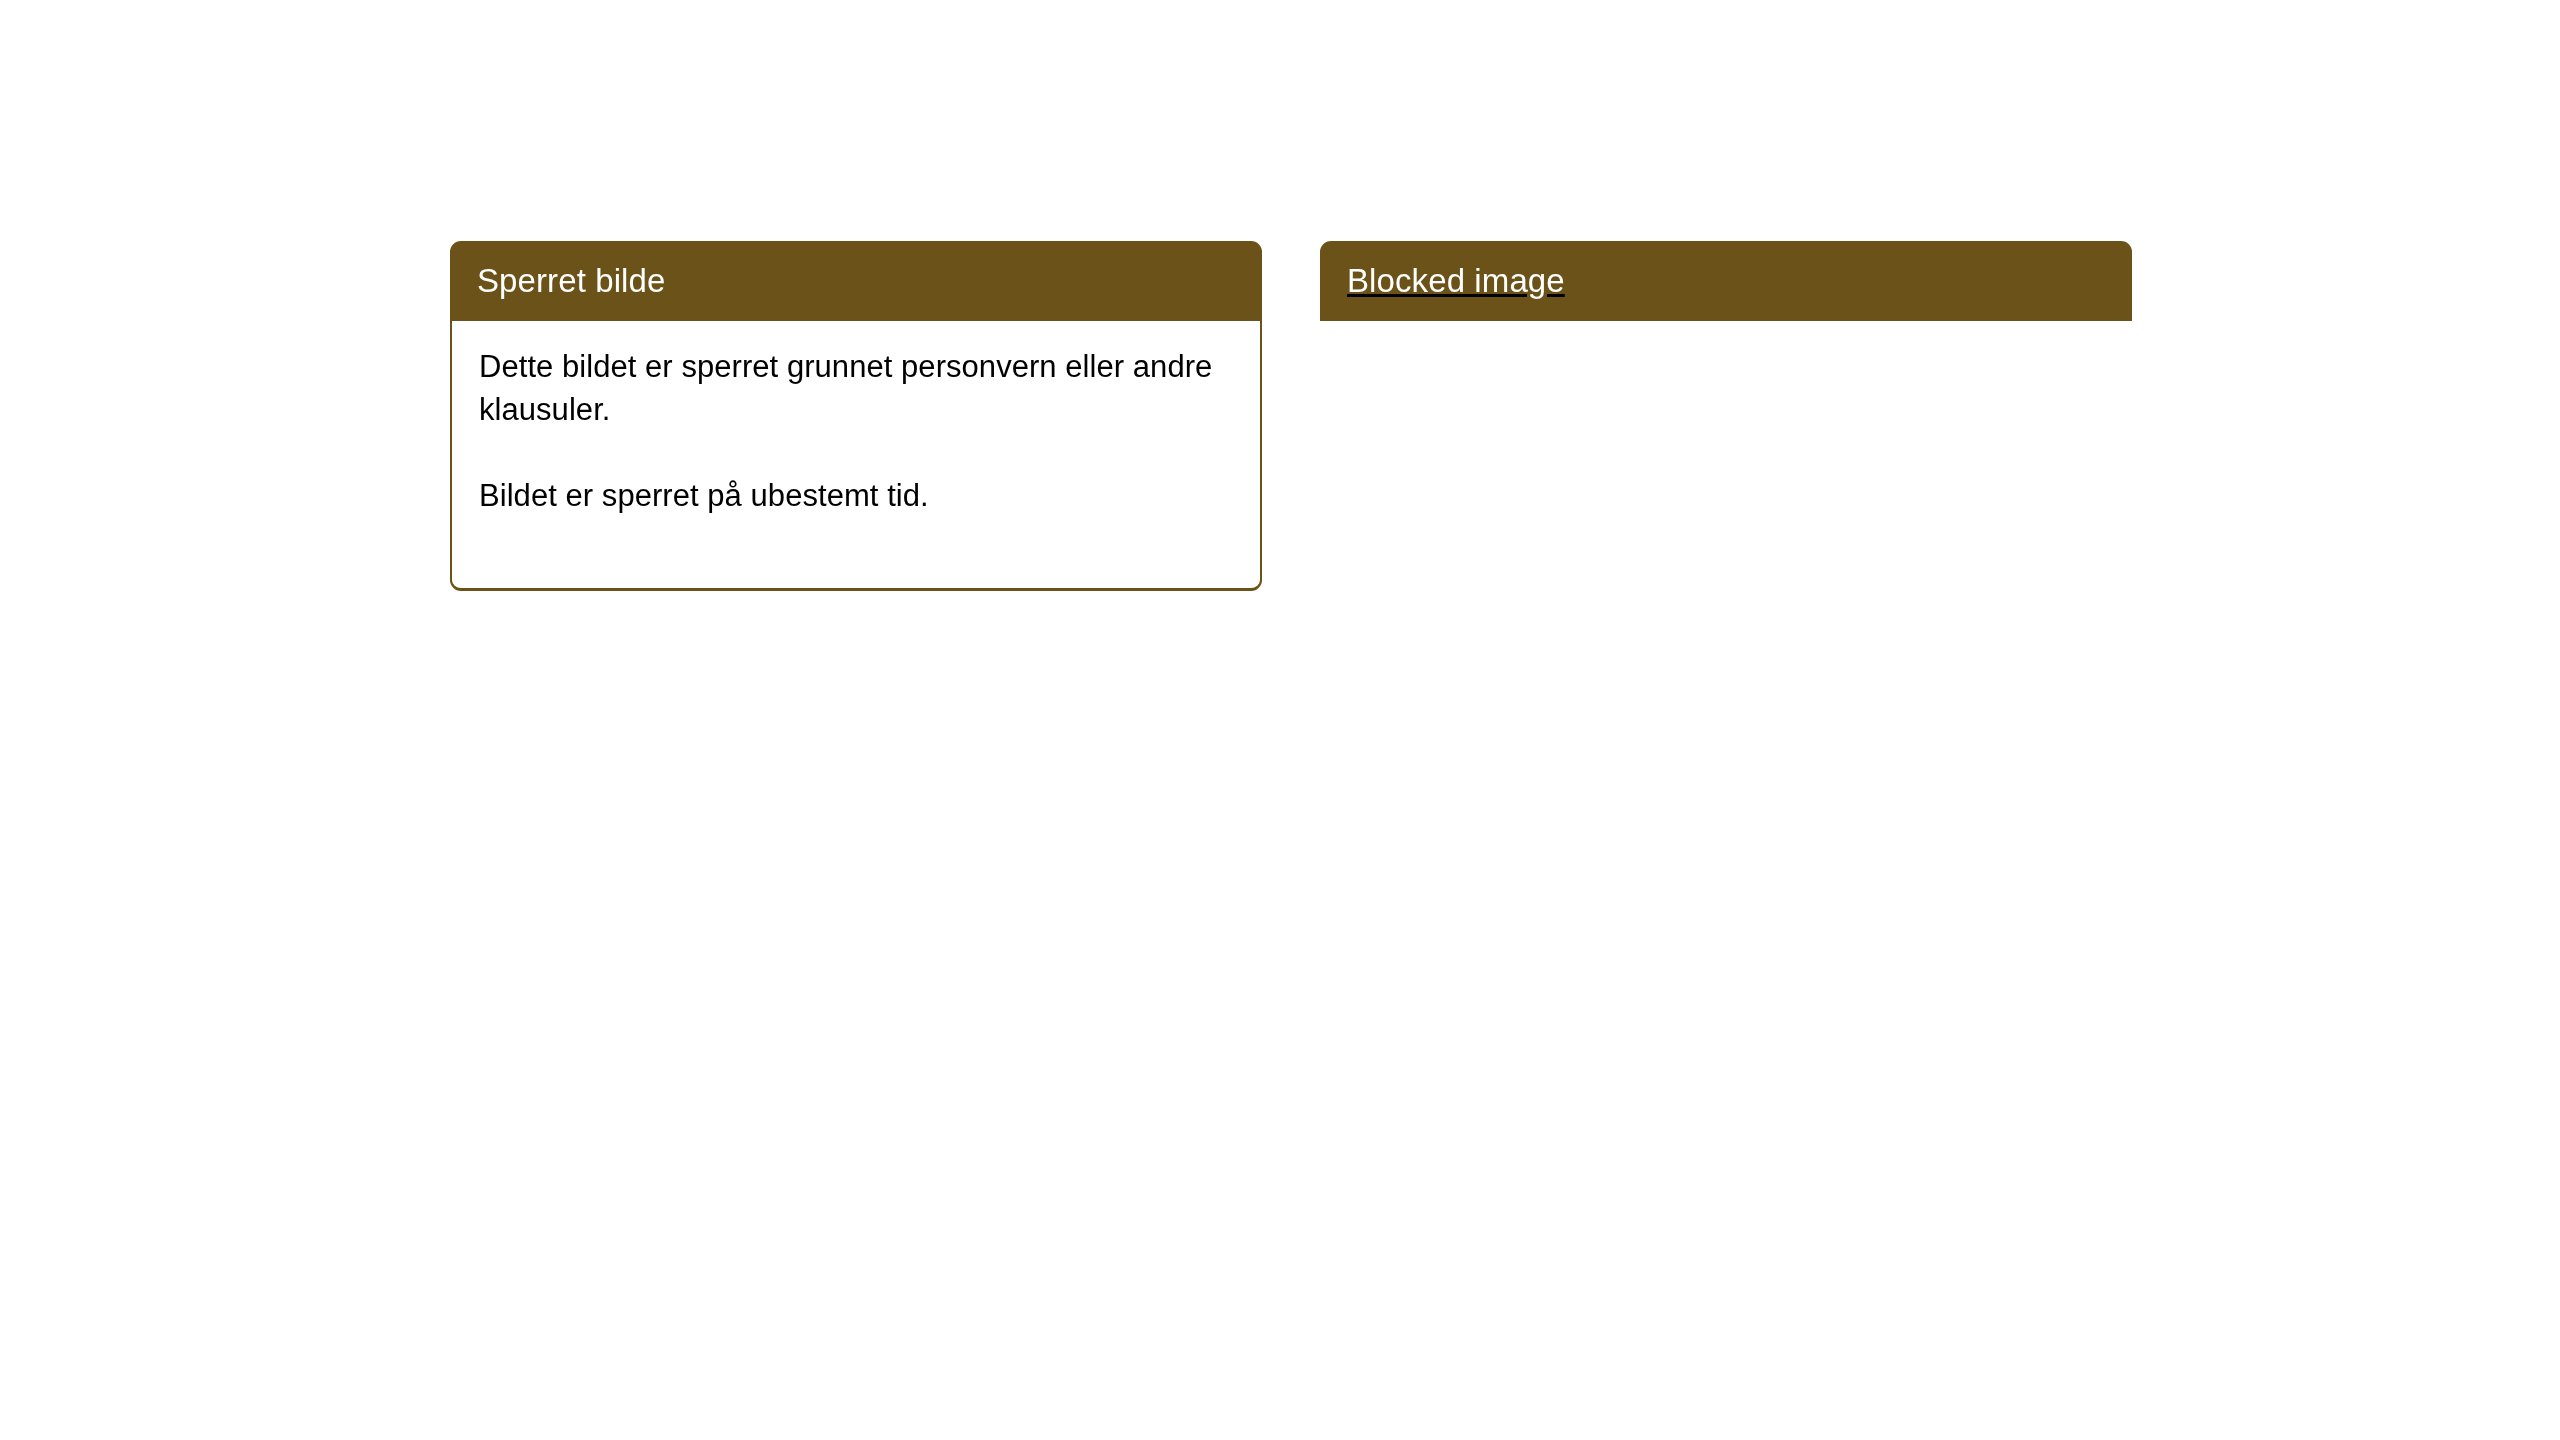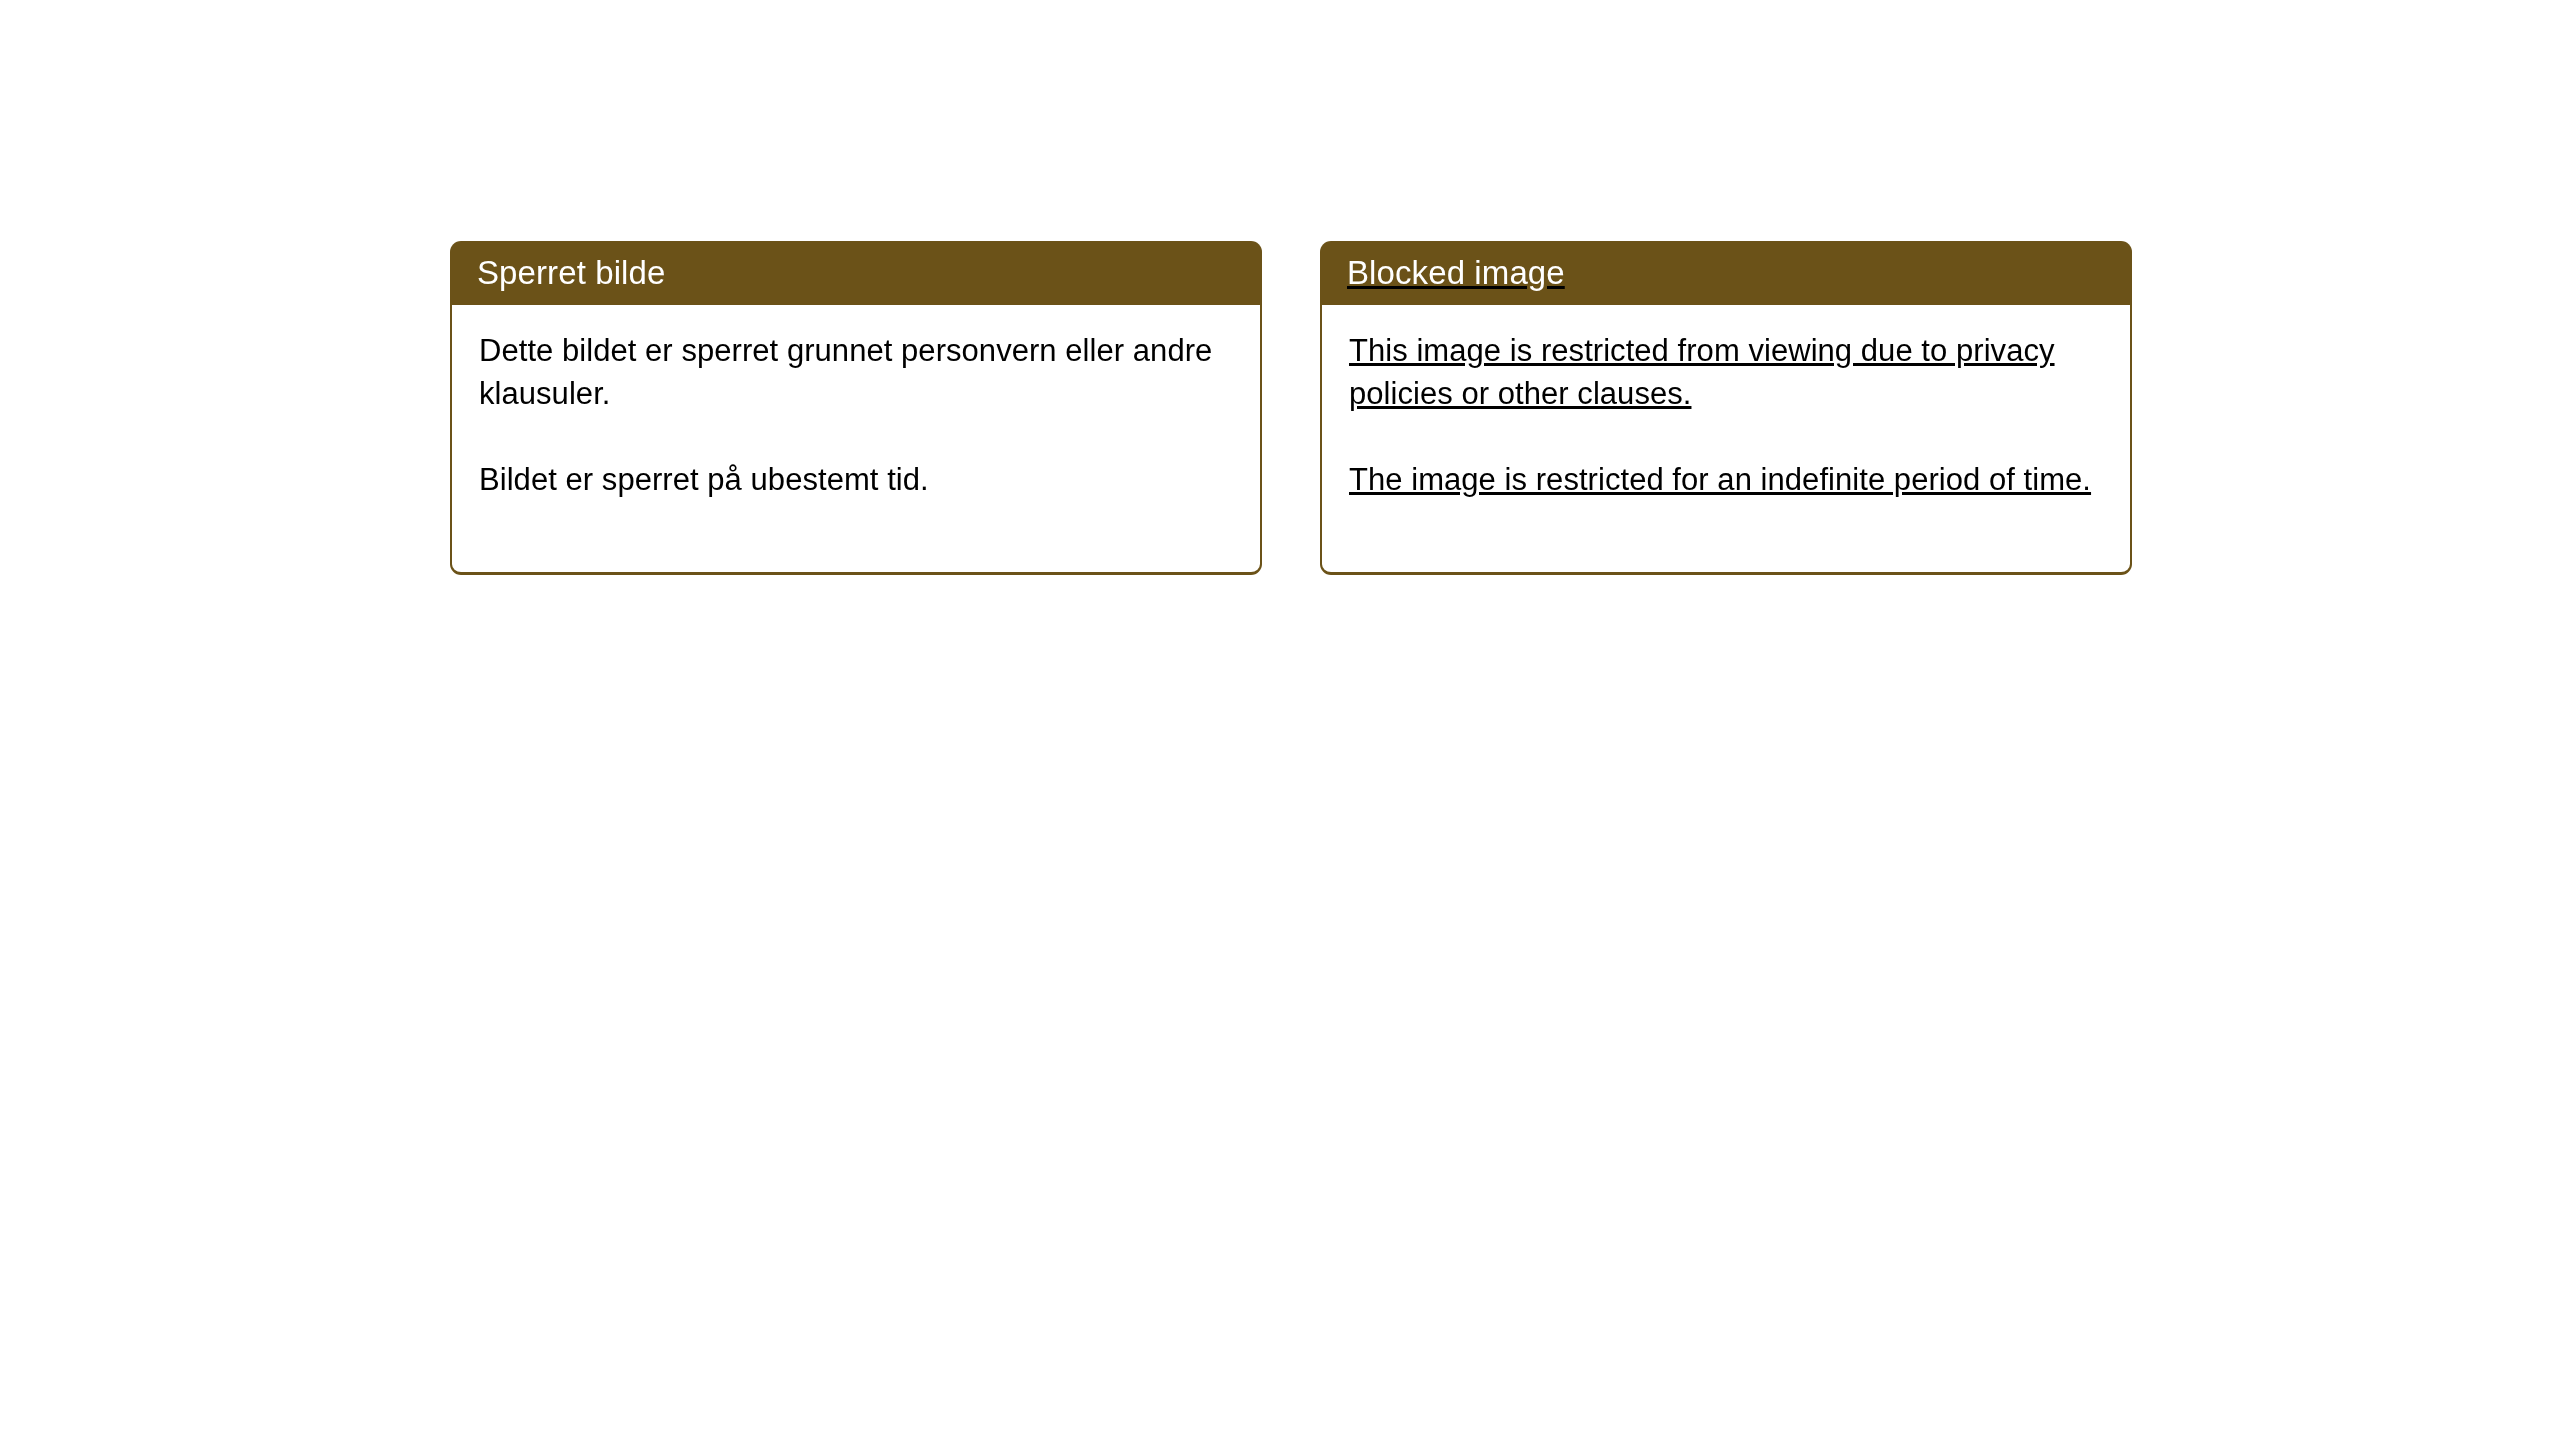--- a/index.html
+++ b/index.html
@@ -33,21 +33,21 @@
   }
 
   .notice-card.right {
     left: 1320px;
     width: 812px;
     text-decoration: underline;
   }
 
   .card-header {
     box-sizing: border-box;
-    height: 64px;
+    height: 80px;
     border-radius: 11px 11px 0 0;
     display: flex;
     align-items: center;
     padding: 0 14px 0 27px;
     position: relative;
     z-index: 2;
   }
 
   .card-title {
     color: #ffffff;
@@ -97,20 +97,15 @@
       <p class="body-paragraph">Dette bildet er sperret grunnet personvern eller andre klausuler.</p>
       <div class="paragraph-gap"></div>
       <p class="body-paragraph">Bildet er sperret på ubestemt tid.</p>
     </div>
   </section>
 
   <section class="notice-card right">
     <div class="card-header" style="background:#6b5218;">
       <h2 class="card-title">Blocked image</h2>
     </div>
-    <div class="card-body">
-      <p class="body-paragraph">This image is restricted from viewing due to privacy policies or other clauses.</p>
-      <div class="paragraph-gap"></div>
-      <p class="body-paragraph">The image is restricted for an indefinite period of time.</p>
-    </div>
   </section>
 
 </div>
 
 </body></html>

